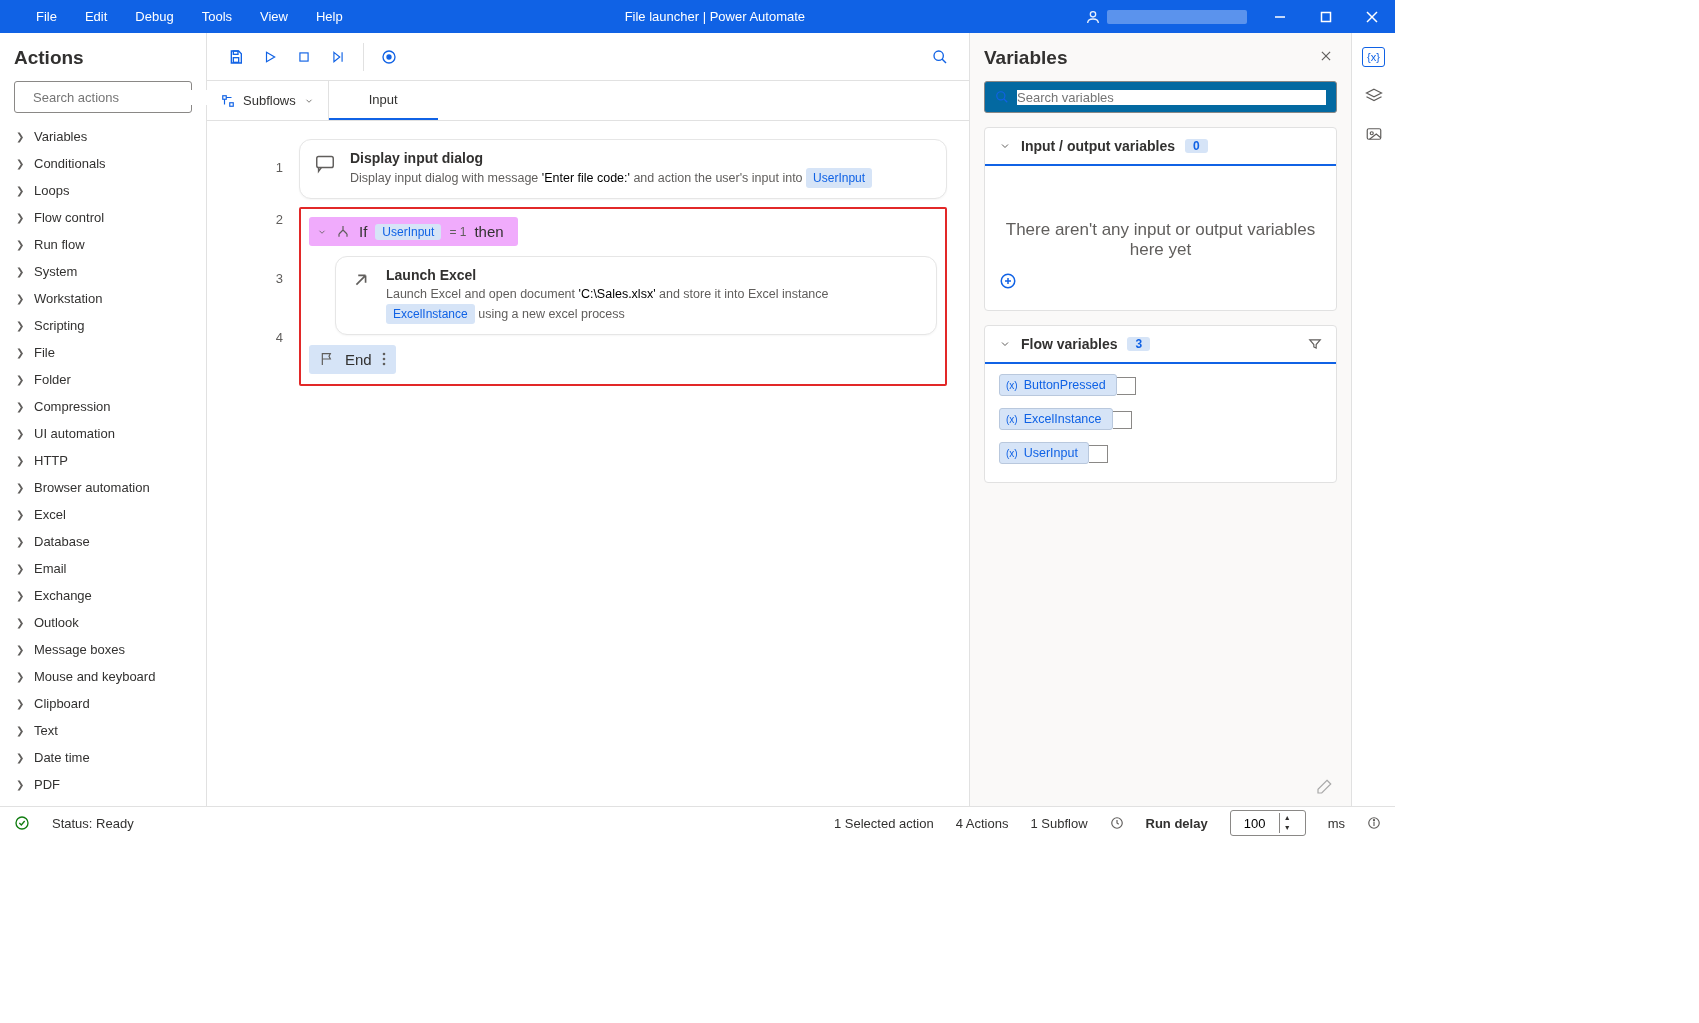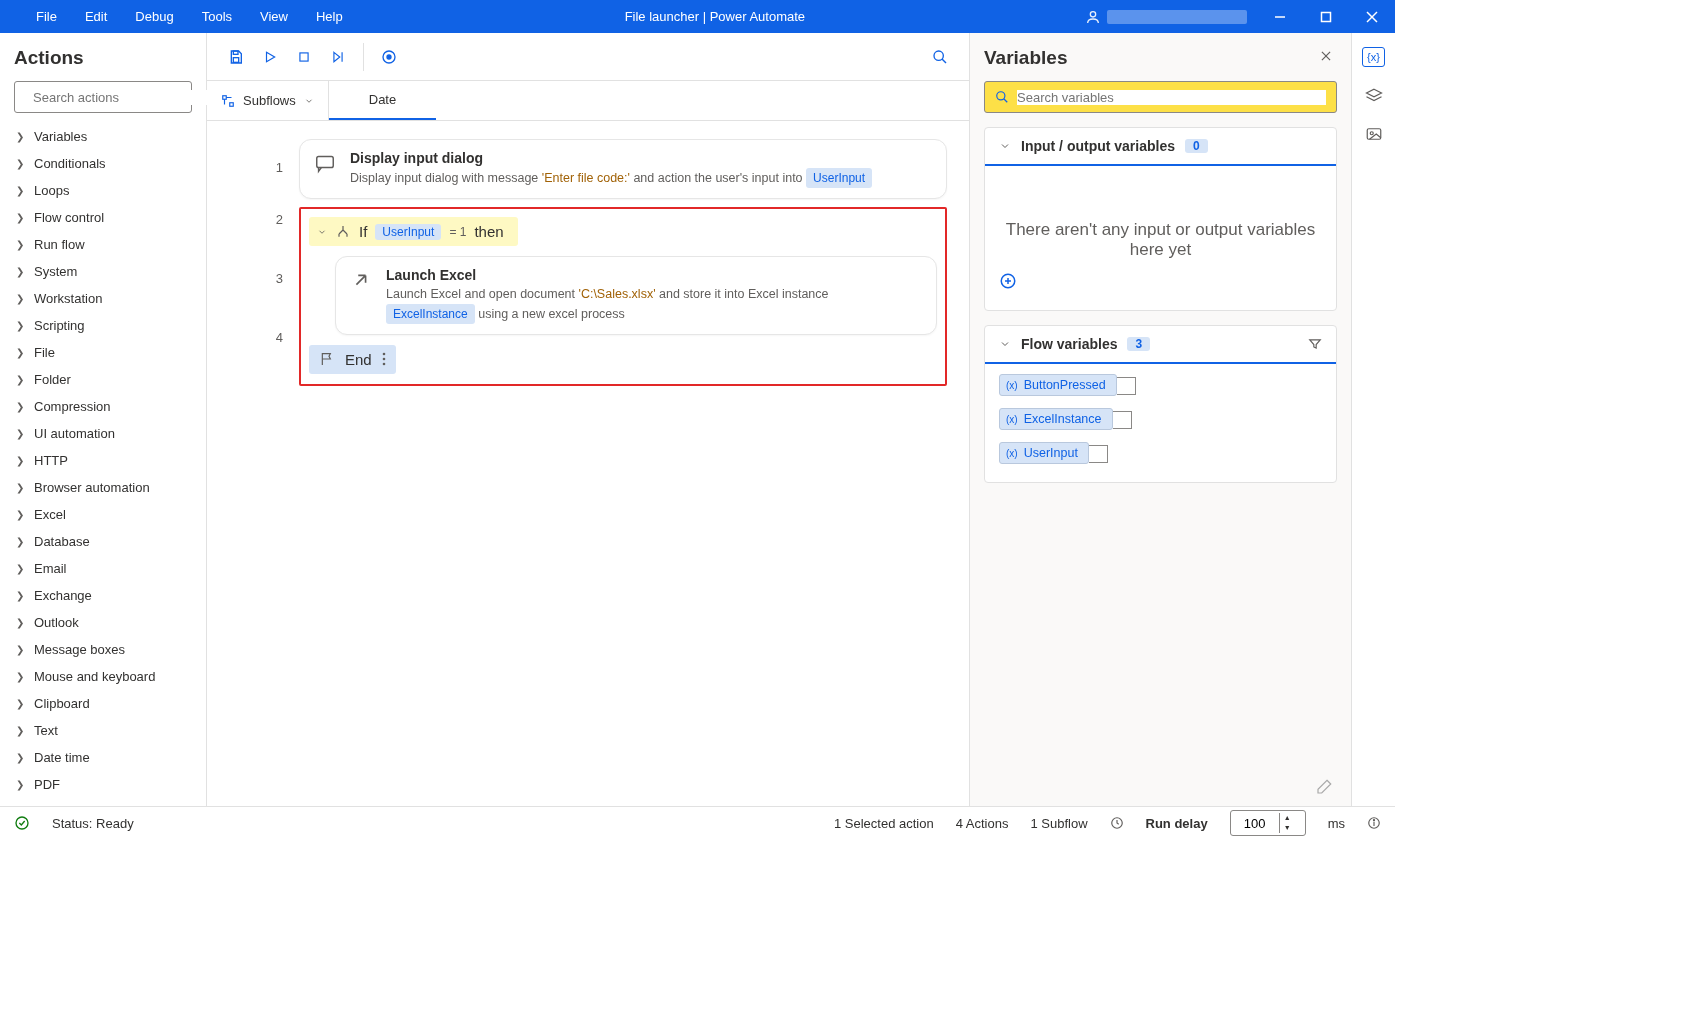--- a/index.html
+++ b/index.html
@@ -36,32 +36,32 @@
 .tab { padding:0 40px; display:flex; align-items:center; border-bottom:2px solid #1062E5; font-size:13px; }
 .designer { flex:1; display:flex; overflow:auto; }
 .gutter { width:92px; text-align:right; padding-right:16px; padding-top:20px; color:#605e5c; font-size:13px; }
 .gutter div { height:52px; display:flex; align-items:center; justify-content:flex-end; }
 .steps { flex:1; padding:18px 22px 0 0; }
 .step-card { background:#fff; border:1px solid #e6e6e6; border-radius:12px; padding:10px 14px; display:flex; gap:14px; align-items:flex-start; box-shadow:0 1px 2px rgba(0,0,0,.04); }
 .step-icon { width:22px; height:22px; color:#605e5c; margin-top:2px; flex-shrink:0; }
 .step-title { font-weight:600; font-size:14px; margin-bottom:2px; }
 .step-desc { font-size:12.5px; color:#605e5c; line-height:1.5; }
 .pill { display:inline-block; background:#D6E4F7; color:#1062E5; padding:1px 7px; border-radius:3px; font-size:12px; }
-.link-blue { color:#a16207; }
+.link-blue { color:#000000; }
 .if-block { margin-top:8px; border:2px solid #E22828; border-radius:2px; padding:8px 8px 10px 8px; }
-.if-header { display:inline-flex; align-items:center; gap:8px; background:#fef9c3; padding:6px 14px 6px 8px; border-radius:3px; }
+.if-header { display:inline-flex; align-items:center; gap:8px; background:#f0abfc; padding:6px 14px 6px 8px; border-radius:3px; }
 .if-header .kw { font-size:15px; }
 .nested { margin:10px 0 10px 26px; }
 .end-row { display:inline-flex; align-items:center; gap:10px; background:#D6E4F7; padding:6px 10px; border-radius:3px; }
 
 
 .col-vars { width:382px; padding:14px 14px 0 14px; background:#faf9f8; border-right:1px solid #e1e1e1; position:relative; }
 .col-vars h2 { font-size:19px; font-weight:600; margin-bottom:12px; }
 .close-vars { position:absolute; top:16px; right:18px; cursor:pointer; color:#605e5c; }
-.var-search { background:#fde047; }
+.var-search { background:#0369a1; }
 .section { background:#fff; border:1px solid #e1e1e1; border-radius:4px; margin-top:14px; }
 .section-hd { display:flex; align-items:center; gap:10px; padding:10px 14px; font-weight:600; font-size:14px; border-bottom:2px solid #1062E5; }
 .count-badge { background:#D6E4F7; color:#1062E5; padding:0 8px; border-radius:3px; font-size:12px; font-weight:600; }
 .section-body { padding:16px 14px 20px; font-size:17px; color:#605e5c; text-align:center;margin-top:38px; }
 .plus-circle { color:#1062E5; margin-top:12px; font-size:16px; cursor:pointer; }
 .flow-var-list { padding:10px 14px 18px; display:flex; flex-direction:column; gap:12px; }
 .var-chip { display:inline-flex; align-items:center; gap:6px; background:#D6E4F7; color:#1062E5; padding:3px 10px 3px 6px; border-radius:3px; font-size:12.5px; border:1px solid #b9c8dd; width:fit-content; position:relative; }
 .var-chip::after { content:""; position:absolute; right:-20px; top:2px; width:18px; height:16px; border:1px solid #8a8886; border-left:none; background:#fff; }
 .filter-icon { margin-left:auto; color:#605e5c; cursor:pointer; }
 .eraser { position:absolute; bottom:10px; right:18px; color:#a9a9a9; }
@@ -281,21 +281,21 @@
         <svg width="14" height="14" viewBox="0 0 24 24" fill="none" stroke="#1062E5" stroke-width="2">
             <rect x="3" y="3" width="6" height="6"></rect>
             <rect x="15" y="15" width="6" height="6"></rect>
             <path d="M9 6h9M6 9v9"></path>
           </svg>
         <span>Subflows</span>
         <svg width="10" height="10" viewBox="0 0 24 24" fill="none" stroke="#605e5c" stroke-width="2">
             <polyline points="6 9 12 15 18 9"></polyline>
           </svg>
       </div>
-      <div class="tab">Date</div>
+      <div class="tab">Input</div>
     </div>
 
     <div class="designer">
       <div class="gutter">
         <div>1</div>
         <div>2</div>
         <div style="height:66px">3</div>
         <div>4</div>
       </div>
       <div class="steps">

